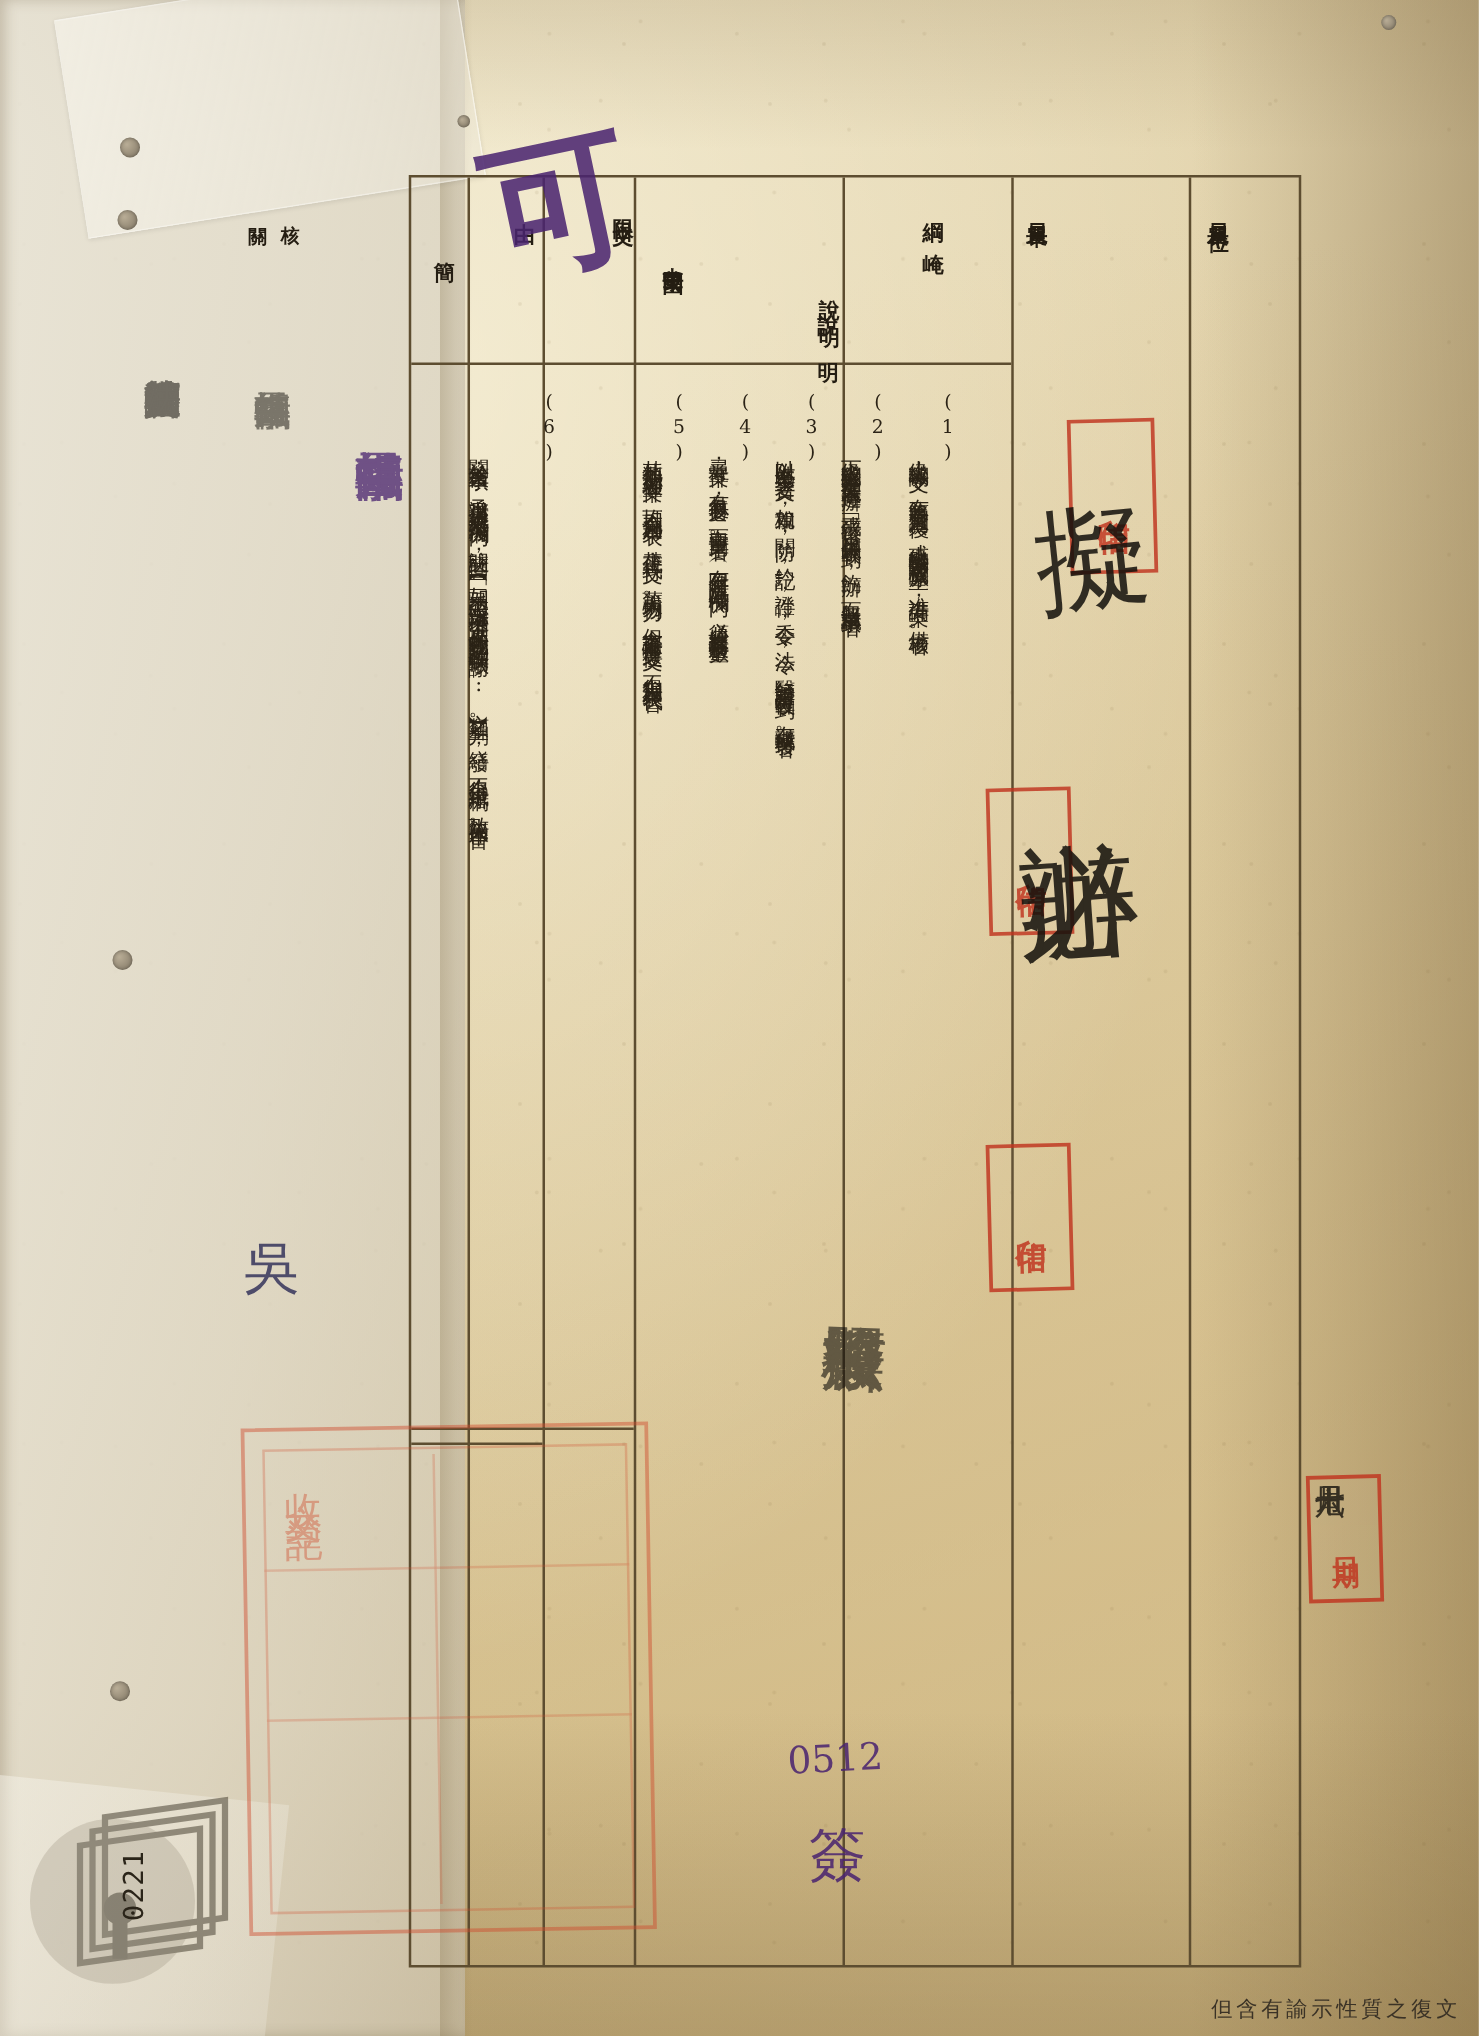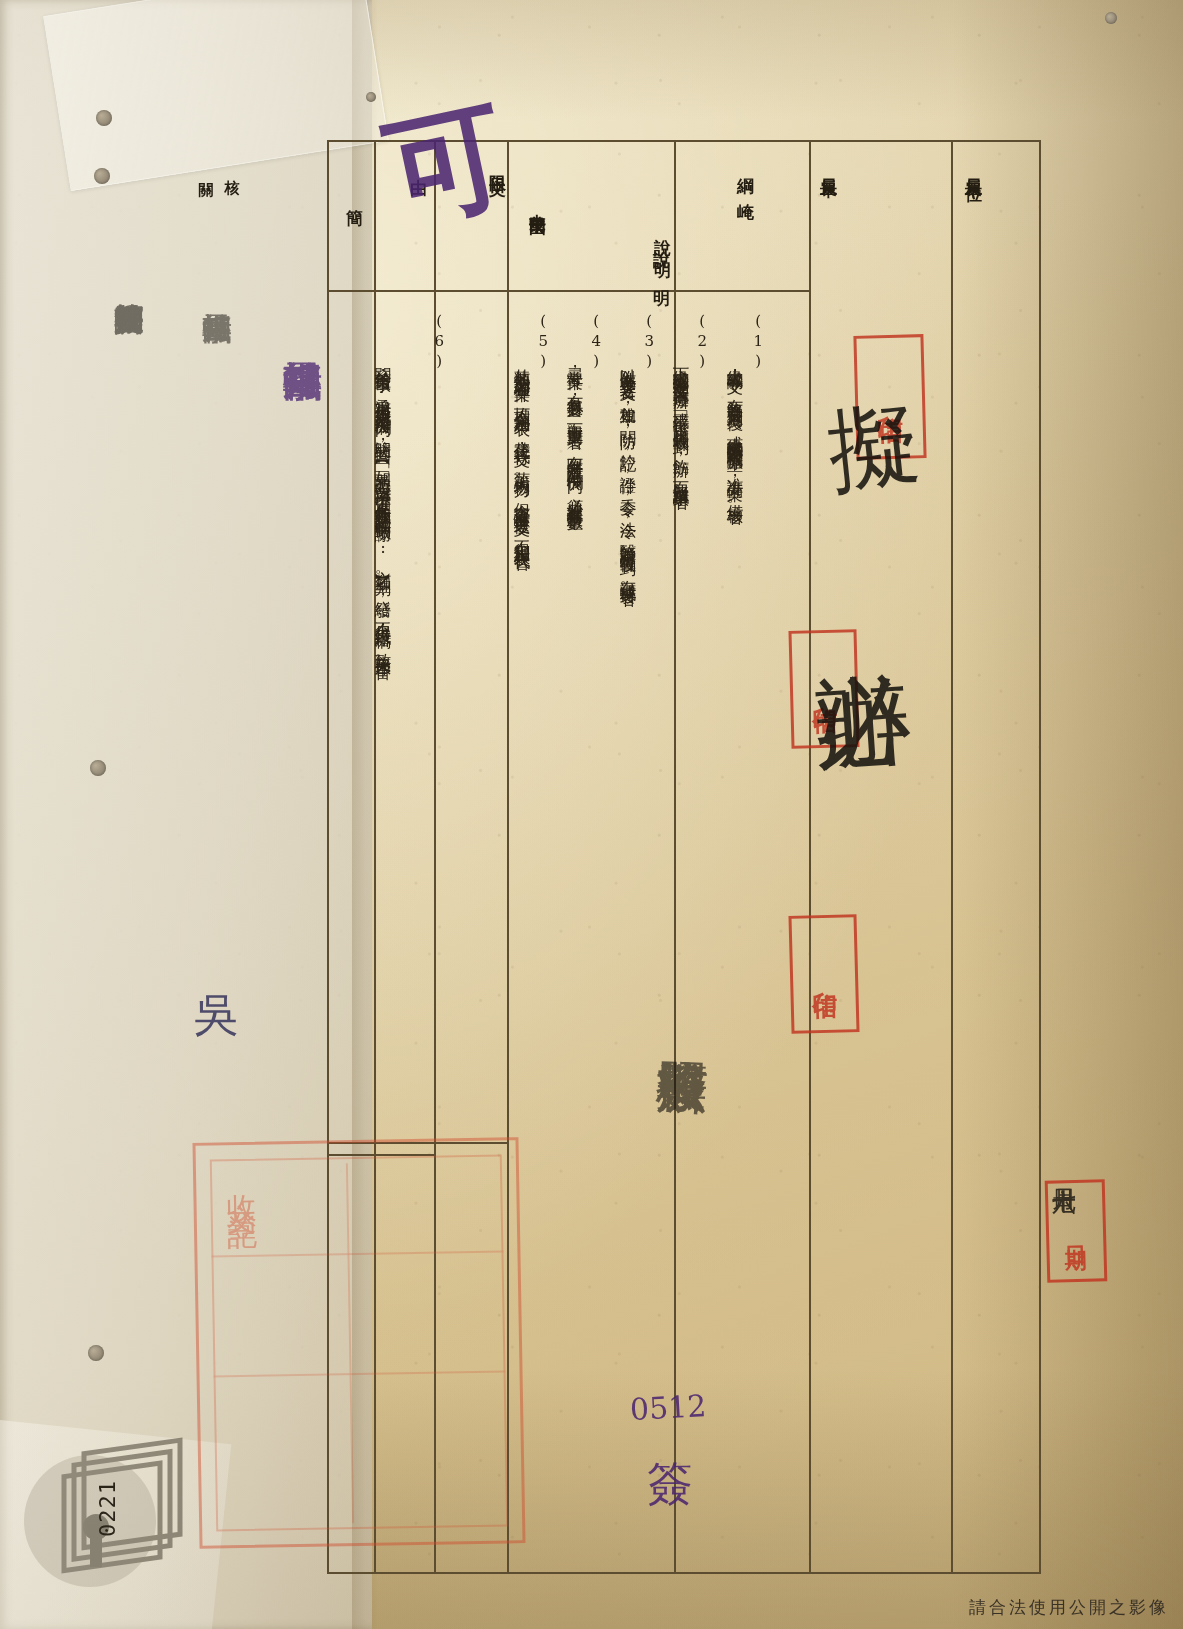--- a/index.html
+++ b/index.html
@@ -241,15 +241,15 @@
     <circle cx="72" cy="112" r="66" fill="#9a927f" opacity=".55"></circle>
     <rect x="66" y="54" width="96" height="94" fill="none" stroke="#4a4334" stroke-width="5" transform="skewY(-8)"></rect>
     <rect x="56" y="64" width="96" height="94" fill="none" stroke="#4a4334" stroke-width="5" transform="skewY(-8)"></rect>
     <rect x="46" y="74" width="96" height="94" fill="none" stroke="#4a4334" stroke-width="5" transform="skewY(-8)"></rect>
     <circle cx="78" cy="118" r="13" fill="#3c3628"></circle>
     <rect x="72" y="124" width="12" height="34" fill="#3c3628"></rect>
   </svg>
 
   <div class="corner-code">0221</div>
 
-  <div class="footer-note">請合法使用公開之影像</div>
+  <div class="footer-note">但含有諭示性質之復文</div>
 
 </div>
 
 </body></html>

